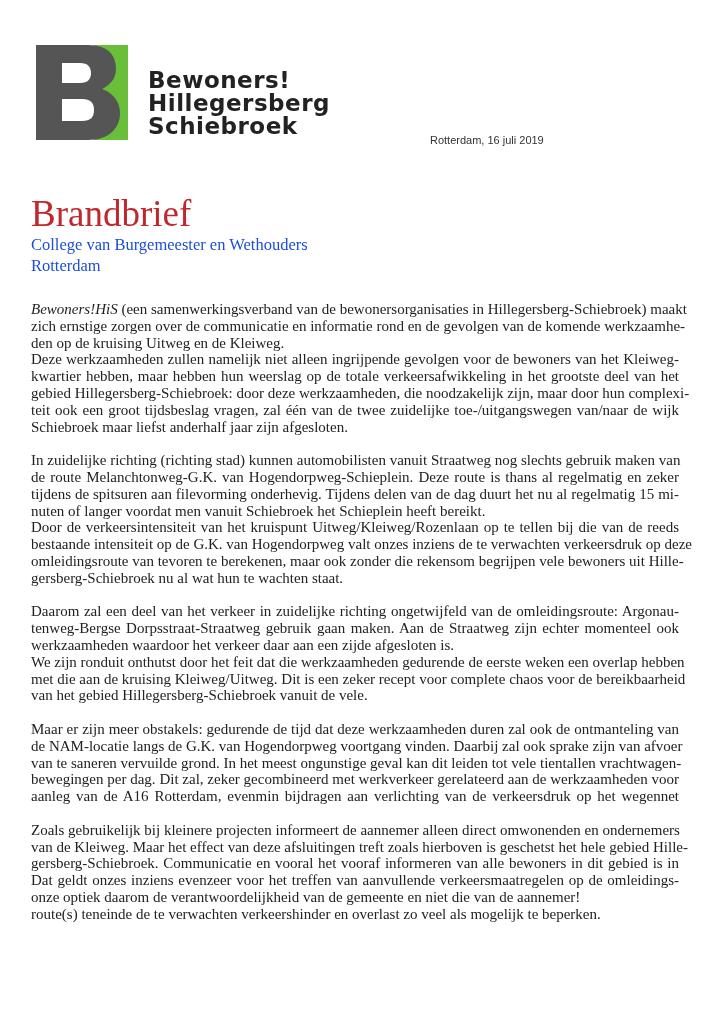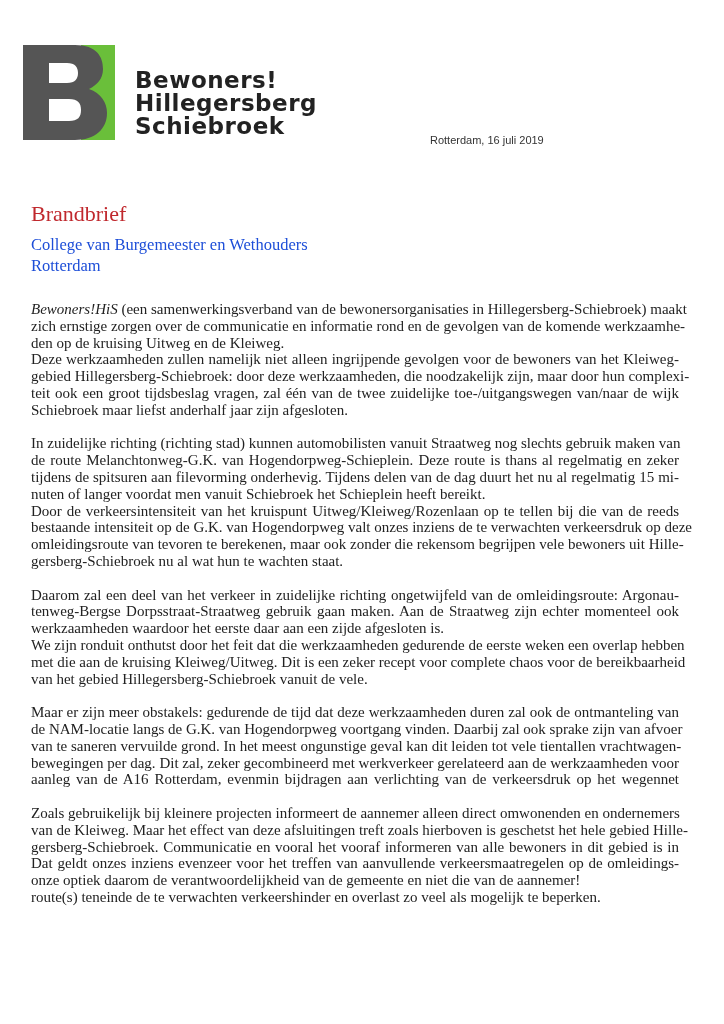--- a/index.html
+++ b/index.html
@@ -1,22 +1,22 @@
 <!DOCTYPE html>
 <html><head>
 <meta charset="utf-8">
 <style>
   html, body { margin:0; padding:0; background:#ffffff; }
   body { width:724px; height:1024px; position:relative; overflow:hidden; }
-  .logo { position:absolute; left:23px; top:45px; width:300px; height:100px; }
+  .logo { position:absolute; left:36px; top:45px; width:300px; height:100px; }
   .logo-gray { position:absolute; left:0; top:0; width:95px; height:95px; }
   .logo-text { position:absolute; left:112px; top:24px; font-family:"DejaVu Sans", sans-serif; font-weight:bold; font-size:23px; line-height:23px; color:#222; letter-spacing:0.5px; }
   .logo-text div { white-space:nowrap; }
   .dateline { position:absolute; left:430px; top:134px; font-family:"Liberation Sans", sans-serif; font-size:11px; color:#333; white-space:nowrap; }
-  .title { position:absolute; left:31px; top:196px; font-family:"Liberation Serif", serif; font-size:22px; color:#c0282d; line-height:36px; }
+  .title { position:absolute; left:31px; top:196px; font-family:"Liberation Serif", serif; font-size:37px; color:#c0282d; line-height:36px; }
   .addressee { position:absolute; left:31px; top:234px; font-family:"Liberation Serif", serif; font-size:16.5px; color:#1d4ed8; line-height:21px; }
   .body { position:absolute; left:31px; top:301px; width:648px; font-family:"Liberation Serif", serif; font-size:15px; line-height:16.8px; color:#222; text-align:justify; }
   .para { margin:0 0 16.8px 0;font-family:Liberation Serif, serif; }
   .line { display:block; text-align:justify; text-align-last:justify; white-space:nowrap; }
   .line.last { text-align-last:left; }
   em { font-style:italic; }
 </style>
 </head>
 <body>
 
@@ -40,38 +40,39 @@
   <div>College van Burgemeester en Wethouders</div>
   <div>Rotterdam</div>
 </div>
 
 <div class="body" id="letter-body">
     <div class="para">
       <span class="line"><em>Bewoners!HiS</em>  (een samenwerkingsverband van de bewonersorganisaties in Hillegersberg-Schiebroek) maakt</span>
       <span class="line">zich ernstige zorgen over de communicatie en informatie rond en de gevolgen van de komende werkzaamhe-</span>
       <span class="line last">den op de kruising Uitweg en de Kleiweg.</span>
       <span class="line">Deze werkzaamheden zullen namelijk niet alleen ingrijpende gevolgen voor de bewoners van het Kleiweg-</span>
+      <span class="line">kwartier hebben, maar hebben hun weerslag op de totale verkeersafwikkeling in het grootste deel van het</span>
       <span class="line">gebied Hillegersberg-Schiebroek: door deze werkzaamheden, die noodzakelijk zijn, maar door hun complexi-</span>
       <span class="line">teit ook een groot tijdsbeslag vragen, zal één van de twee zuidelijke toe-/uitgangswegen van/naar de wijk</span>
       <span class="line last">Schiebroek maar liefst anderhalf jaar zijn afgesloten.</span>
     </div>
     <div class="para">
       <span class="line">In zuidelijke richting (richting stad) kunnen automobilisten vanuit Straatweg nog slechts gebruik maken van</span>
       <span class="line">de route Melanchtonweg-G.K. van Hogendorpweg-Schieplein.  Deze route is thans al regelmatig en zeker</span>
       <span class="line">tijdens de spitsuren aan filevorming onderhevig. Tijdens delen van de dag duurt het nu al regelmatig 15 mi-</span>
       <span class="line last">nuten of langer voordat men vanuit Schiebroek het Schieplein heeft bereikt.</span>
       <span class="line">Door de verkeersintensiteit van het kruispunt Uitweg/Kleiweg/Rozenlaan op te tellen bij die van de reeds</span>
       <span class="line">bestaande intensiteit op de G.K. van Hogendorpweg valt onzes inziens de te verwachten verkeersdruk op deze</span>
       <span class="line">omleidingsroute van tevoren te berekenen, maar ook zonder die rekensom begrijpen vele bewoners uit Hille-</span>
       <span class="line last">gersberg-Schiebroek nu al wat hun te wachten staat.</span>
     </div>
     <div class="para">
       <span class="line">Daarom zal  een deel van het verkeer in zuidelijke richting ongetwijfeld  van de omleidingsroute:  Argonau-</span>
       <span class="line">tenweg-Bergse Dorpsstraat-Straatweg gebruik gaan maken. Aan de Straatweg zijn echter momenteel ook</span>
-      <span class="line last">werkzaamheden waardoor het eerste daar aan een zijde afgesloten is.</span>
+      <span class="line last">werkzaamheden waardoor het verkeer daar aan een zijde afgesloten is.</span>
       <span class="line">We zijn ronduit onthutst door het feit dat die werkzaamheden gedurende de eerste weken een overlap hebben</span>
       <span class="line">met die aan de kruising Kleiweg/Uitweg.  Dit is een zeker recept voor complete chaos voor de bereikbaarheid</span>
       <span class="line last">van het gebied Hillegersberg-Schiebroek vanuit de vele.</span>
     </div>
     <div class="para">
       <span class="line">Maar er zijn meer obstakels: gedurende de tijd dat deze werkzaamheden duren zal ook de ontmanteling van</span>
       <span class="line">de NAM-locatie langs de G.K. van Hogendorpweg voortgang vinden. Daarbij zal ook sprake zijn van afvoer</span>
       <span class="line">van te saneren vervuilde grond. In het meest ongunstige geval kan dit leiden tot vele tientallen vrachtwagen-</span>
       <span class="line">bewegingen per dag. Dit zal, zeker gecombineerd met werkverkeer gerelateerd aan de werkzaamheden voor</span>
       <span class="line">aanleg van de A16 Rotterdam, evenmin bijdragen aan verlichting van de verkeersdruk op het wegennet</span>

